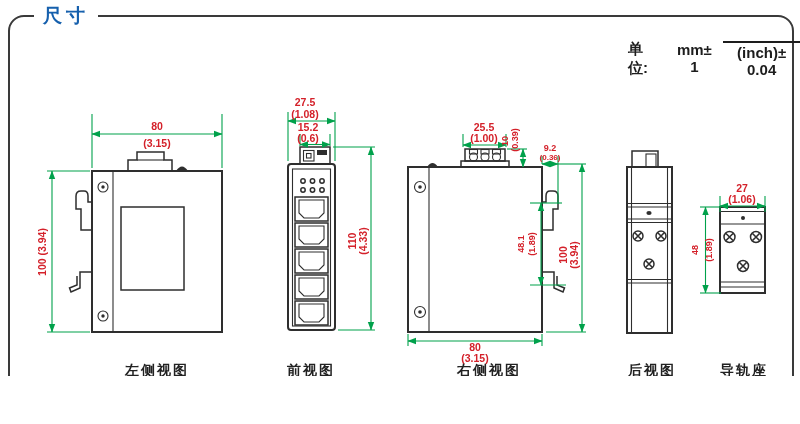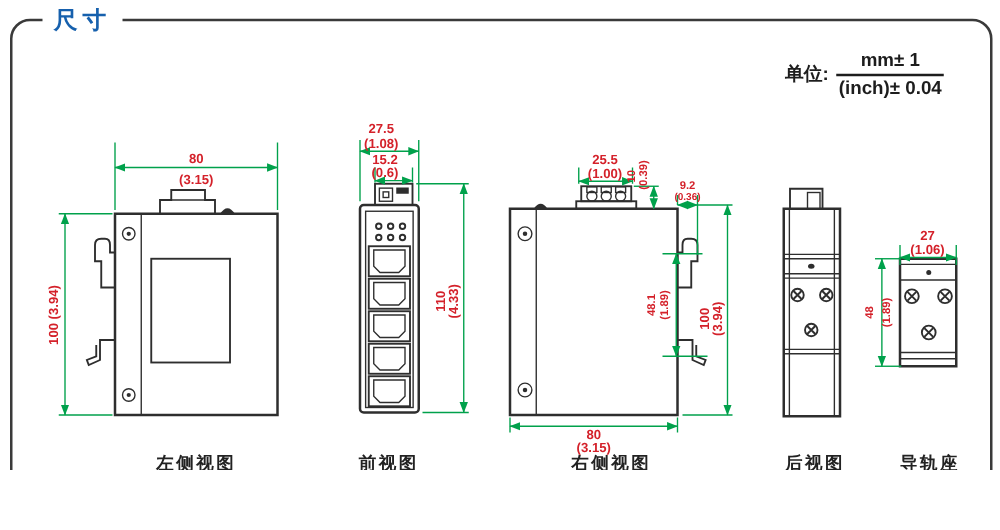--- a/index.html
+++ b/index.html
@@ -4,21 +4,21 @@
 <style>
   html,body{margin:0;padding:0;background:#fff;}
   .stage{position:relative;width:800px;height:376px;background:#fff;overflow:hidden;
          font-family:"Liberation Sans",sans-serif;}
   .frame{position:absolute;left:8px;top:15px;width:782px;height:397px;
          border:2.5px solid #3a3a3a;border-radius:16px;}
   .title-tab{position:absolute;left:34px;top:3px;background:#fff;padding:0 9px;
              color:#1660AD;font-size:19px;font-weight:bold;letter-spacing:4px;}
   .unit-note{position:absolute;left:628px;top:40px;display:flex;align-items:center;
              color:#1d1d1d;font-weight:bold;font-size:15px;}
-  .unit-note .frac{display:inline-flex;flex-direction:column;text-align:center;margin-left:6px;}
+  .unit-note .frac{display:inline-flex;flex-direction:row;text-align:center;margin-left:6px;}
   .unit-note .num{padding:0 8px 2px 8px;}
   .unit-note .den{border-top:2px solid #1d1d1d;padding:1px 2px 0 2px;text-align:center;}
   svg{position:absolute;left:0;top:0;}
   .o2{fill:none;stroke:#2E2E2E;stroke-width:2;}
   .o15{fill:none;stroke:#2E2E2E;stroke-width:1.5;}
   .o1{fill:none;stroke:#2E2E2E;stroke-width:1.1;}
   .led{fill:#fff;stroke:#2E2E2E;stroke-width:1.5;}
   .dk{fill:#2E2E2E;stroke:none;}
   .scr{stroke:#2E2E2E;stroke-width:1.6;fill:none;}
   .ext{stroke:#00A14B;stroke-width:1.1;fill:none;}

